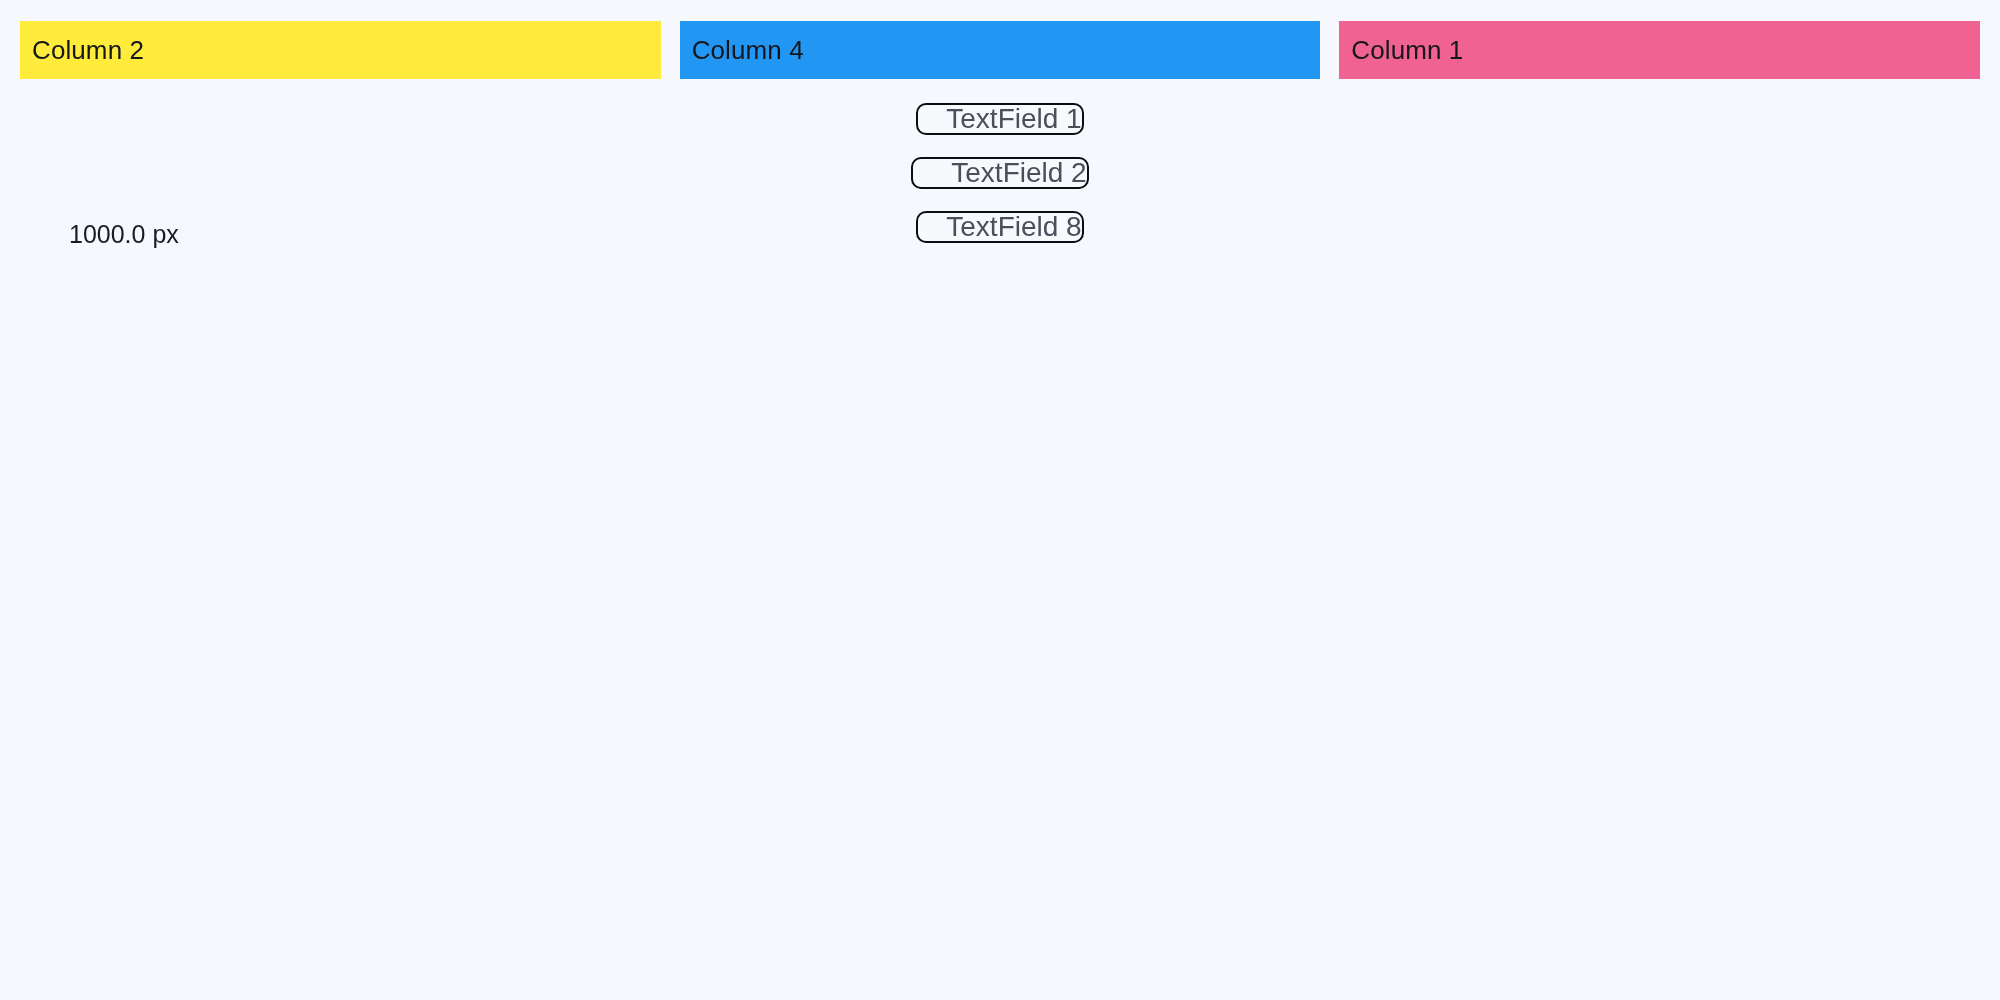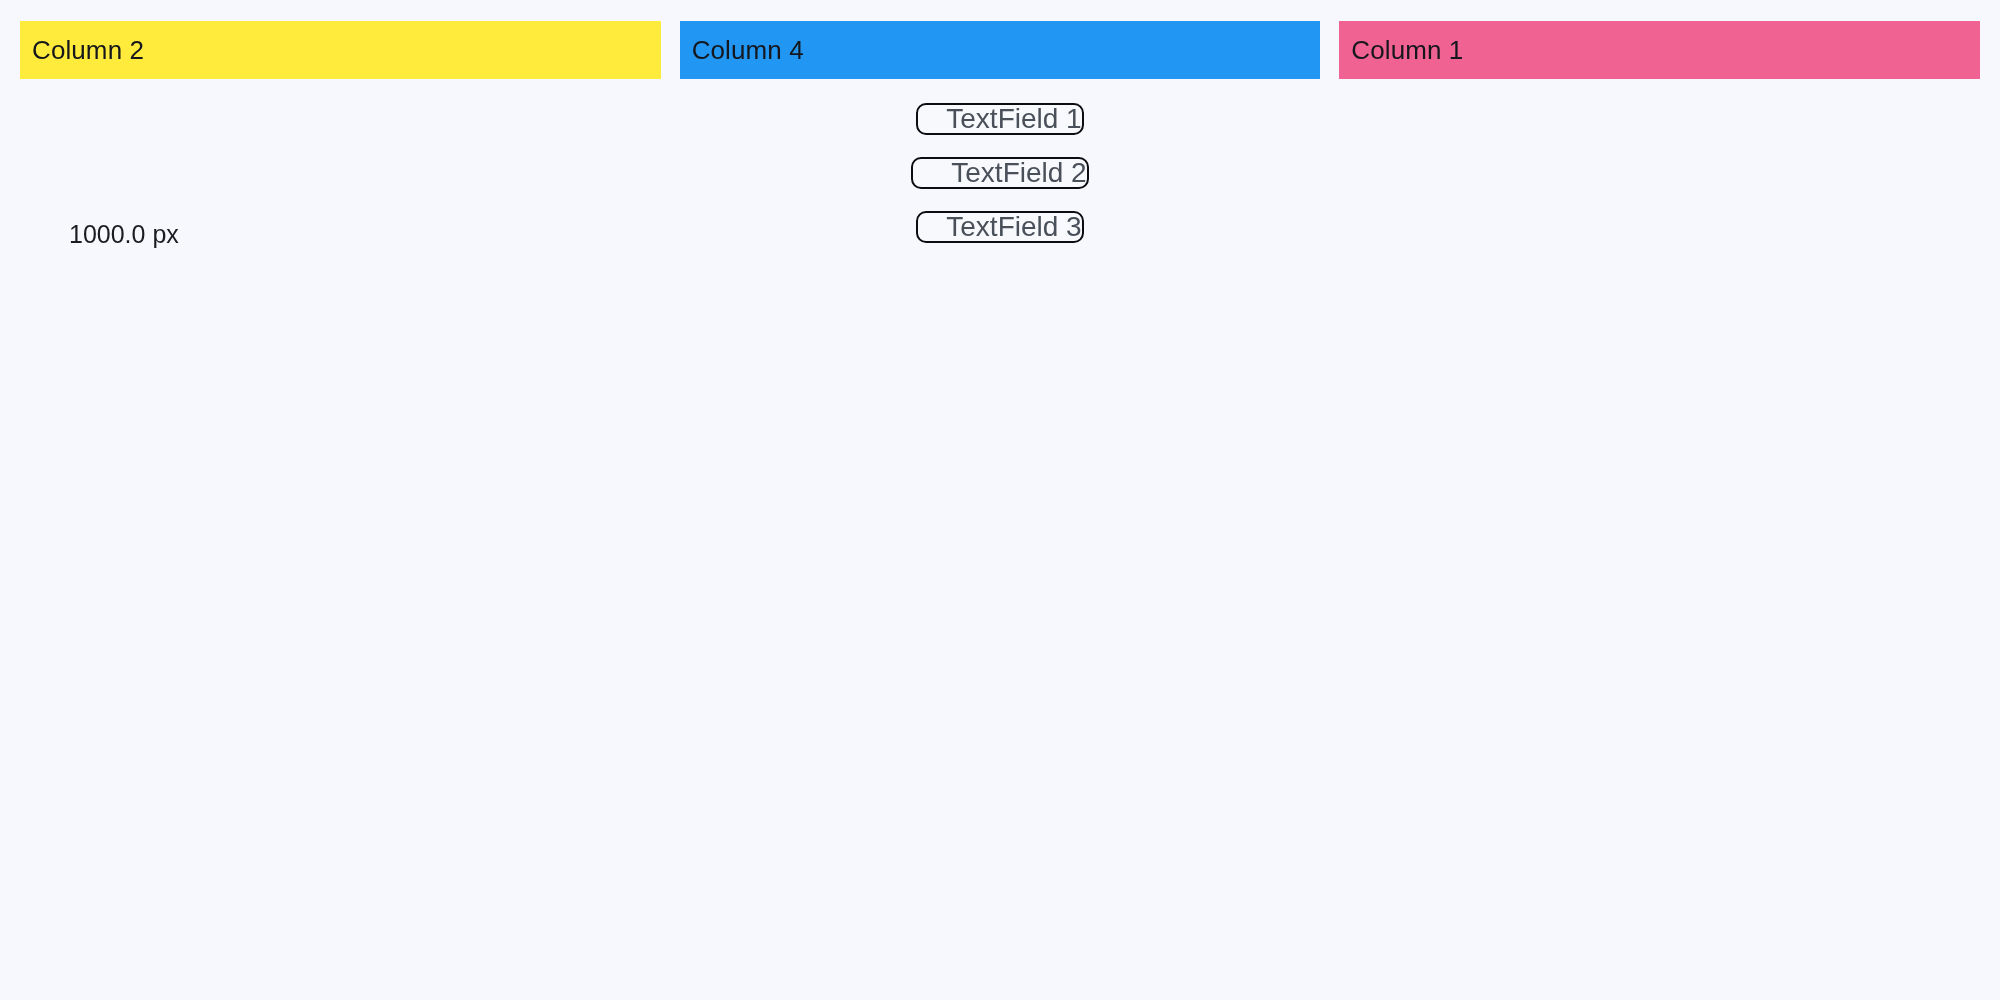--- a/index.html
+++ b/index.html
@@ -123,21 +123,21 @@
   </div>
 
   <div class="textfields-row">
     <div class="textfield" style="border-color: rgb(12, 13, 16);">
       <span class="textfield-label" style="color: rgb(73, 80, 90);">TextField 1</span>
     </div>
     <div class="textfield" style="border-color: rgb(12, 13, 16);">
       <span class="textfield-label" style="color: rgb(73, 80, 90); margin-left: 10px;">TextField 2</span>
     </div>
     <div class="textfield" style="border-color: rgb(12, 13, 16);">
-      <span class="textfield-label" style="color: rgb(73, 80, 90);">TextField 3</span>
+      <span class="textfield-label" style="color: rgb(73, 80, 90);">TextField 8</span>
     </div>
   </div>
 
   <div class="status-text">1000.0 px</div>
 
   <div class="canvas-area" style="background: rgb(246, 248, 253);"></div>
 
 </div>
 
 </body></html>

